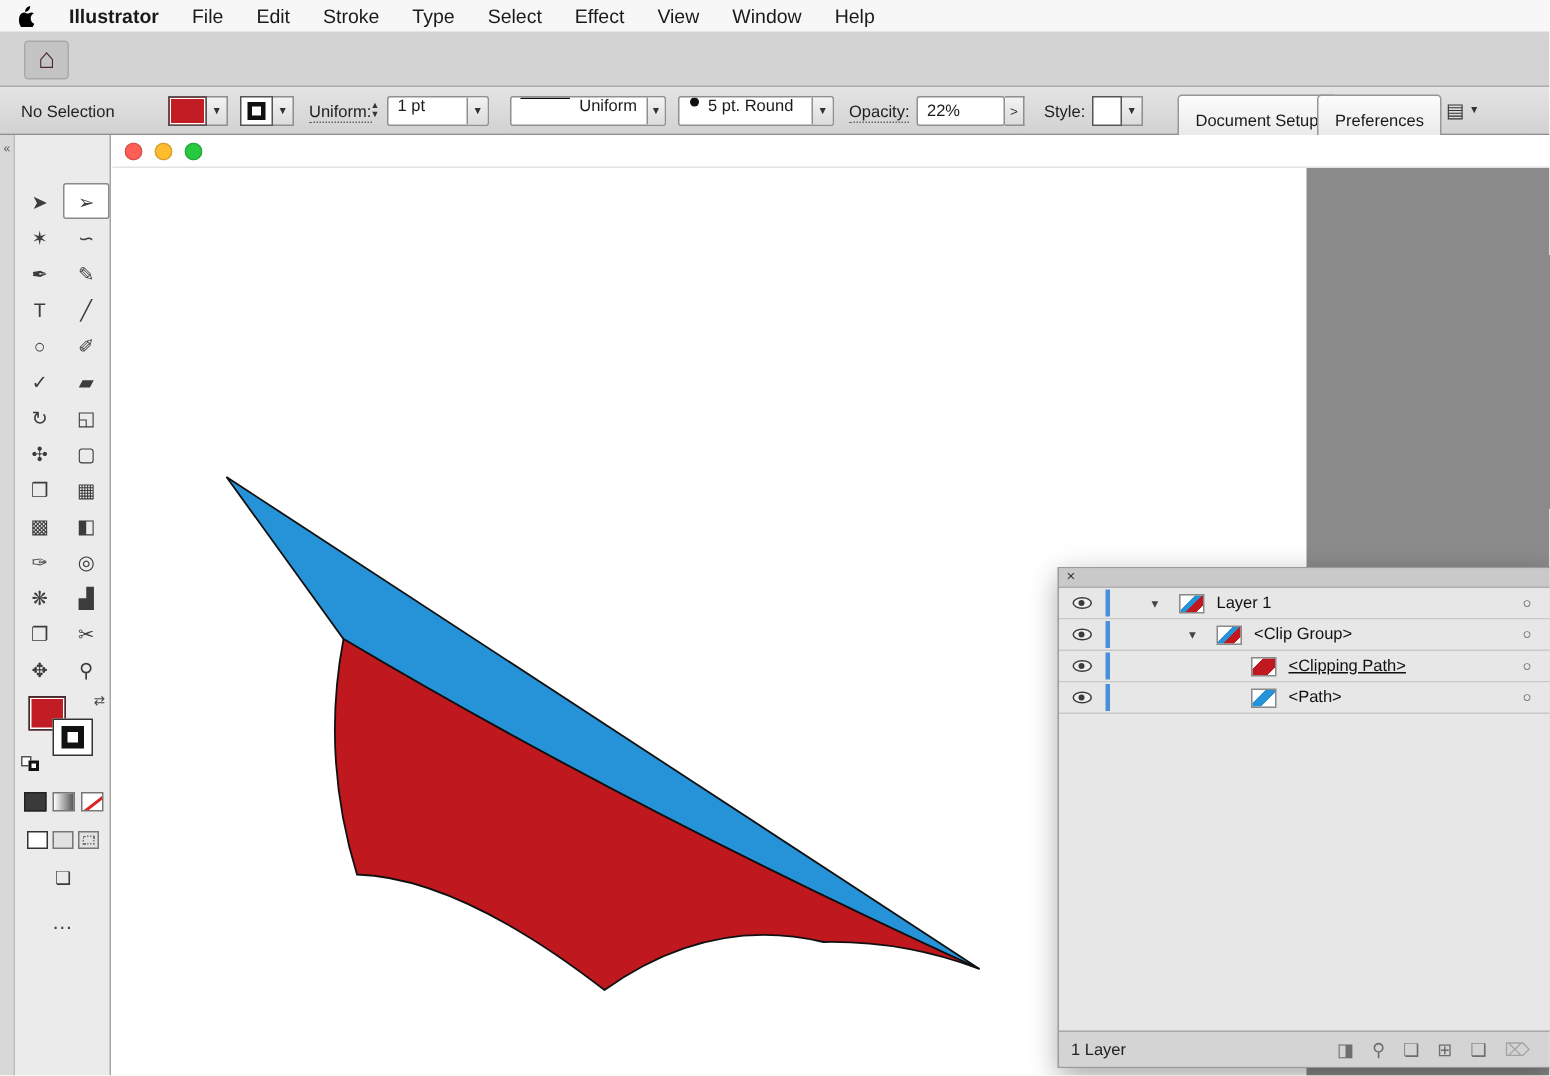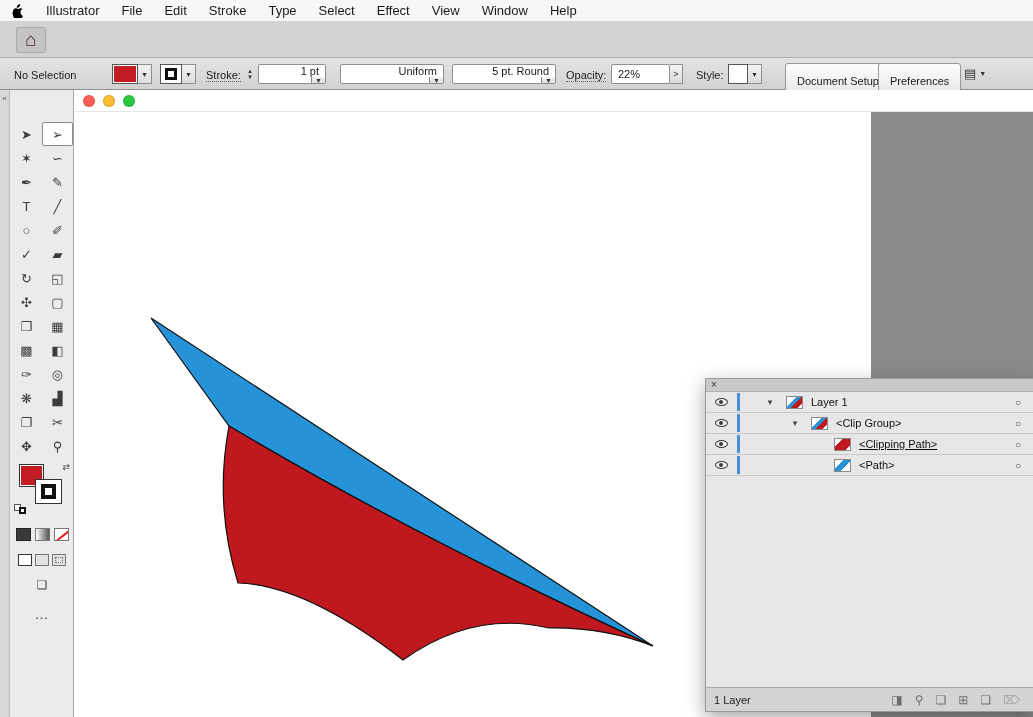--- a/index.html
+++ b/index.html
@@ -5,21 +5,21 @@
   * { margin:0; padding:0; box-sizing:border-box; }
   html,body { width:1033px; height:717px; }
   body { position:relative; overflow:hidden; background:#fff;
          font-family:"Liberation Sans", sans-serif; color:#1a1a1a; }
 
   
   .menubar { position:absolute; left:0; top:0; width:1033px; height:22px;
              background:#f7f7f7; border-bottom:1px solid #d4d4d4;
              display:flex; align-items:center; gap:22px; padding-left:12px;
              font-size:13px; }
-  .menubar .appname { font-weight:normal; }
+  .menubar .appname { font-weight:bold; }
   .menubar .mitem { cursor:default; }
   .apple-svg { width:12px; height:14px; display:block; }
 
   
   .appbar { position:absolute; left:0; top:22px; width:1033px; height:36px;
             background:#d3d3d3; border-bottom:1px solid #adadad;
             display:flex; align-items:center; padding-left:16px; }
   .homebtn { width:30px; height:26px; display:flex; align-items:center; justify-content:center;
              font-size:19px; color:#4a2b2b; background:#c4c4c4; border:1px solid #a9a9a9; border-radius:3px; }
 
@@ -35,21 +35,21 @@
                 box-shadow:inset 0 0 0 1px #fff; }
   .strokeswatch { width:22px; height:20px; background:#fff; border:1px solid #555;
                   display:flex; align-items:center; justify-content:center; }
   .strokeswatch .ring { width:12px; height:12px; border:3px solid #111; background:#fff; }
   .dd { width:14px; height:20px; border:1px solid #8f8f8f; border-left:none;
         background:linear-gradient(#f3f3f3,#dcdcdc); font-size:7px; color:#333;
         display:flex; align-items:center; justify-content:center; }
   .stepper { display:flex; flex-direction:column; justify-content:center;
              font-size:6px; line-height:6px; color:#333; height:20px; }
   .combo { display:flex; height:20px; border:1px solid #8f8f8f; background:#fff;
-           border-radius:2px; overflow:hidden; align-items:flex-end;flex-direction:column; }
+           border-radius:2px; overflow:hidden; align-items:flex-start; }
   .combo .val { padding:0 6px; white-space:nowrap; }
   .combo .arrow { width:14px; align-self:stretch; border-left:1px solid #8f8f8f;
                   background:linear-gradient(#f3f3f3,#dcdcdc); font-size:7px; color:#333;
                   display:flex; align-items:center; justify-content:center; }
   .strokeline { width:38px; height:1px; background:#111; margin-left:6px; }
   .brushdot { width:6px; height:6px; border-radius:50%; background:#111; margin-left:7px; }
   .field { height:20px; border:1px solid #8f8f8f; background:#fff; border-radius:2px;
            display:flex; align-items:center; padding:0 6px; }
   .morebtn { width:13px; height:20px; border:1px solid #8f8f8f; border-left:none;
              background:linear-gradient(#f3f3f3,#dcdcdc); display:flex; align-items:center;
@@ -175,21 +175,21 @@
     <div class="fillswatch"></div>
     <div class="dd">▼</div>
   </div>
   <div class="swatchgrp" style="left:160px">
     <div class="strokeswatch">
         <div class="ring"></div>
       </div>
     <div class="dd">▼</div>
   </div>
 
-  <span class="lbl link" style="left:206px">Stroke:</span>
+  <span class="lbl link" style="left:206px">Uniform:</span>
   <div class="stepper" style="left:247px">
       <span>▲</span>
       <span>▼</span>
     </div>
   <div class="combo" style="left:258px;width:68px">
     <span class="val">1 pt</span>
     <span class="arrow" style="margin-left:auto">▼</span>
   </div>
 
   <div class="combo" style="left:340px;width:104px">

